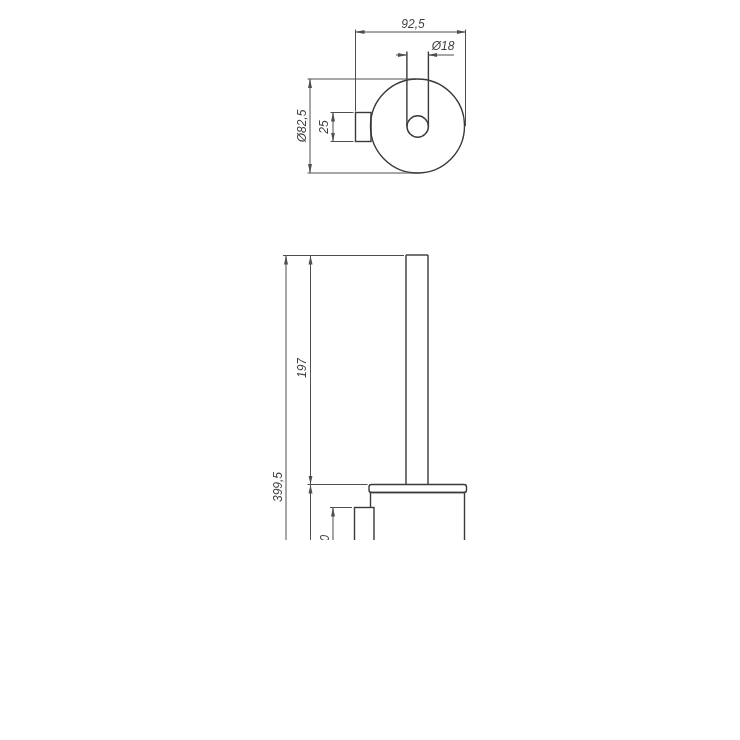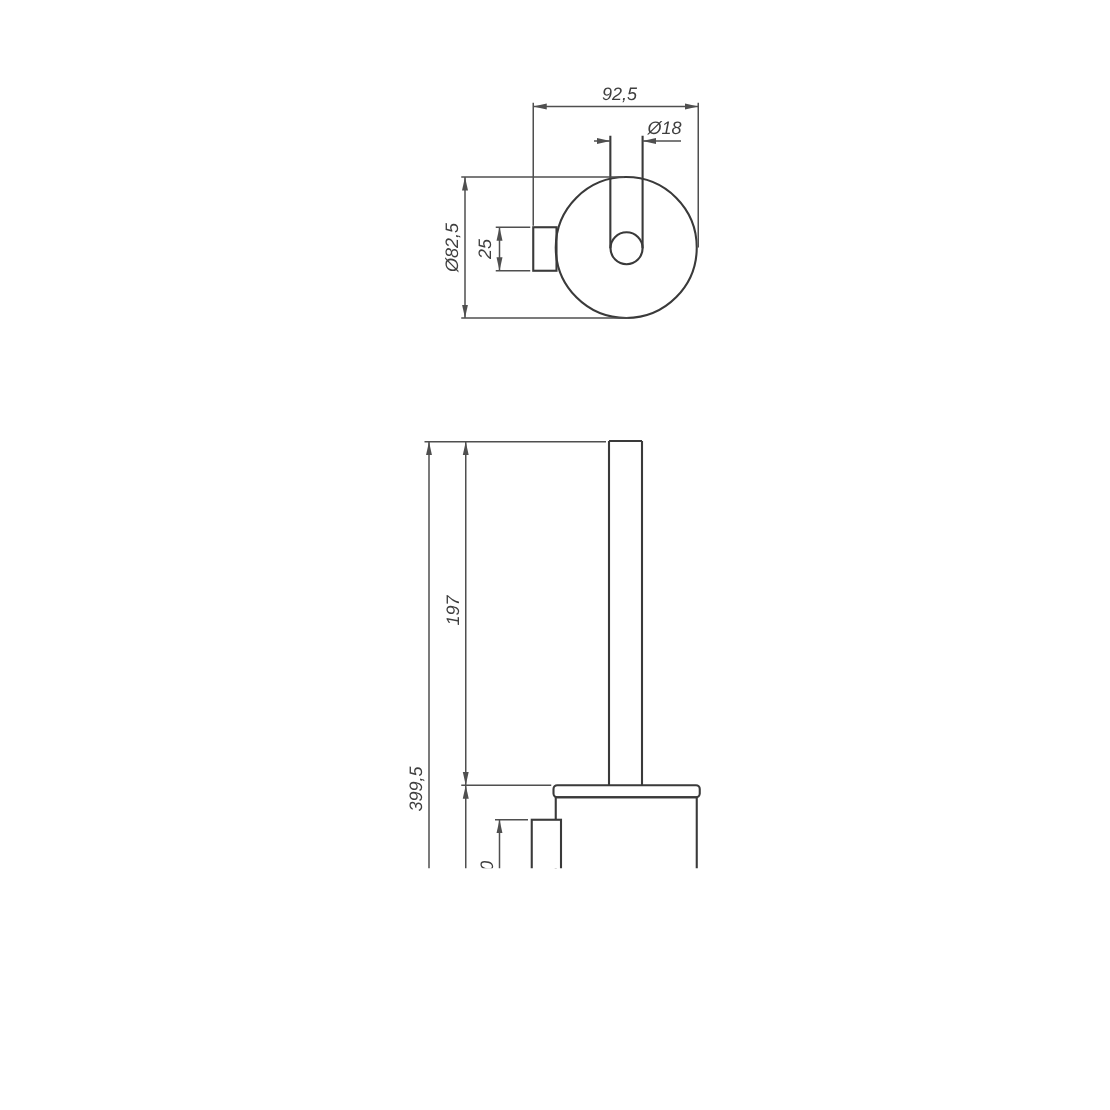--- a/index.html
+++ b/index.html
@@ -4,21 +4,21 @@
 <style>
   :root{
     --line_color:#3a3a3a;
     --dim_color:#4f4f4f;
     --text_color:#3f3f3f;
     --background:#ffffff;
   }
   html,body{margin:0;padding:0;background:#fff;}
   .canvas{
     width:740px;height:540px;background:var(--background);
-    position:relative;overflow:hidden;margin-top:39px;
+    position:relative;overflow:hidden;
   }
   svg{display:block;}
   .obj{stroke:var(--line_color);stroke-width:1.4;fill:none;}
   .obj-fill{stroke:var(--line_color);stroke-width:1.4;fill:var(--background);}
   .dim{stroke:var(--dim_color);stroke-width:1;fill:none;}
   .dim-text{
     fill:var(--text_color);
     font:italic 12px "Liberation Sans", sans-serif;
     stroke:none;
   }

